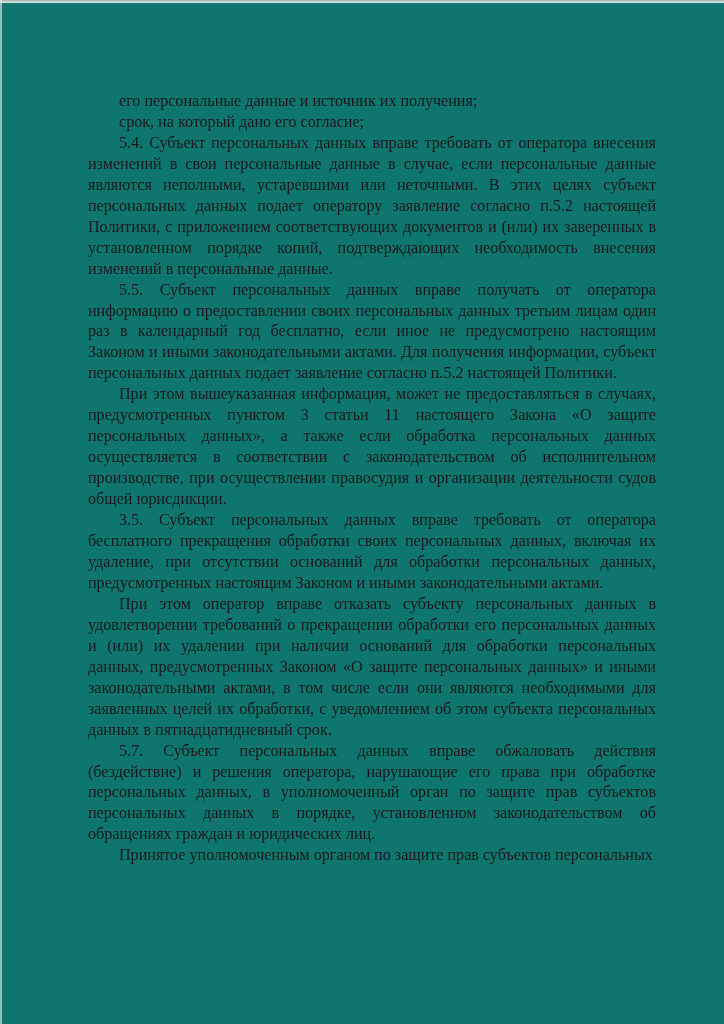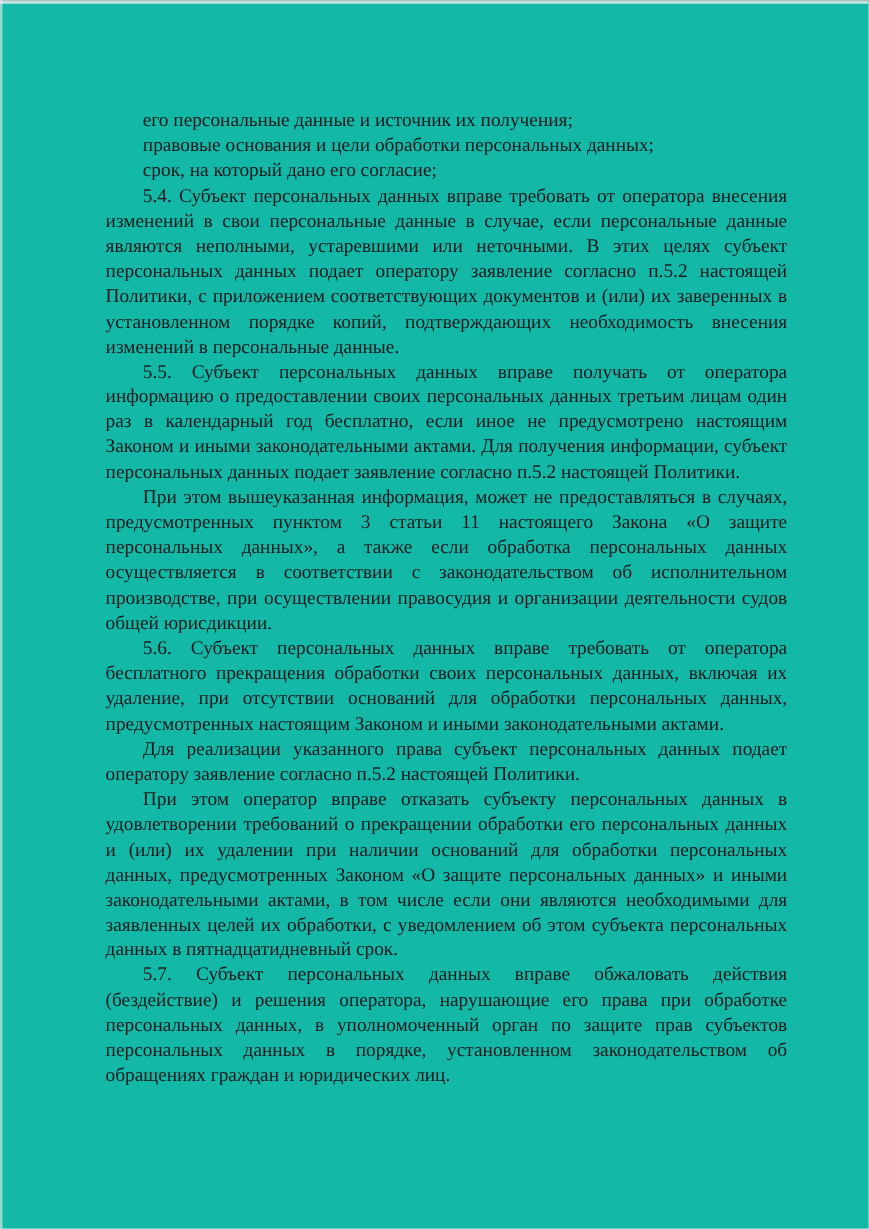--- a/index.html
+++ b/index.html
@@ -4,21 +4,21 @@
 <style>
   html, body {
     margin: 0;
     padding: 0;
     background: #ffffff;
   }
   .page {
     position: relative;
     width: 724px;
     height: 1024px;
-    background: #14b8a6;
+    background: #0f766e;
     overflow: hidden;
     box-sizing: border-box;
   }
   
   .scan-edge-top {
     position: absolute;
     top: 0; left: 0;
     width: 724px;
     height: 3px;
     background: linear-gradient(to bottom, #b9b9b9 0%, #dedede 40%, #fdfdfd 100%);
@@ -55,24 +55,23 @@
 </head>
 <body>
 
 <div class="page">
 
   <div class="scan-edge-top"></div>
   <div class="scan-edge-left"></div>
 
   <div class="doc-body">
     <p class="para">его персональные данные и источник их получения;</p>
-    <p class="para">правовые основания и цели обработки персональных данных;</p>
     <p class="para">срок, на который дано его согласие;</p>
     <p class="para">5.4. Субъект персональных данных вправе требовать от оператора внесения изменений в свои персональные данные в случае, если персональные данные являются неполными, устаревшими или неточными. В этих целях субъект персональных данных подает оператору заявление согласно п.5.2 настоящей Политики, с приложением соответствующих документов и (или) их заверенных в установленном порядке копий, подтверждающих необходимость внесения изменений в персональные данные.</p>
     <p class="para">5.5. Субъект персональных данных вправе получать от оператора информацию о предоставлении своих персональных данных третьим лицам один раз в календарный год бесплатно, если иное не предусмотрено настоящим Законом и иными законодательными актами. Для получения информации, субъект персональных данных подает заявление согласно п.5.2 настоящей Политики.</p>
     <p class="para">При этом вышеуказанная информация, может не предоставляться в случаях, предусмотренных пунктом 3 статьи 11 настоящего Закона «О защите персональных данных», а также если обработка персональных данных осуществляется в соответствии с законодательством об исполнительном производстве, при осуществлении правосудия и организации деятельности судов общей юрисдикции.</p>
-    <p class="para">5.6. Субъект персональных данных вправе требовать от оператора бесплатного прекращения обработки своих персональных данных, включая их удаление, при отсутствии оснований для обработки персональных данных, предусмотренных настоящим Законом и иными законодательными актами.</p>
-    <p class="para">Для реализации указанного права субъект персональных данных подает оператору заявление согласно п.5.2 настоящей Политики.</p>
+    <p class="para">3.5. Субъект персональных данных вправе требовать от оператора бесплатного прекращения обработки своих персональных данных, включая их удаление, при отсутствии оснований для обработки персональных данных, предусмотренных настоящим Законом и иными законодательными актами.</p>
     <p class="para">При этом оператор вправе отказать субъекту персональных данных в удовлетворении требований о прекращении обработки его персональных данных и (или) их удалении при наличии оснований для обработки персональных данных, предусмотренных Законом «О защите персональных данных» и иными законодательными актами, в том числе если они являются необходимыми для заявленных целей их обработки, с уведомлением об этом субъекта персональных данных в пятнадцатидневный срок.</p>
     <p class="para">5.7. Субъект персональных данных вправе обжаловать действия (бездействие) и решения оператора, нарушающие его права при обработке персональных данных, в уполномоченный орган по защите прав субъектов персональных данных в порядке, установленном законодательством об обращениях граждан и юридических лиц.</p>
+    <p class="para">Принятое уполномоченным органом по защите прав субъектов персональных</p>
   </div>
 
 </div>
 
 </body></html>

